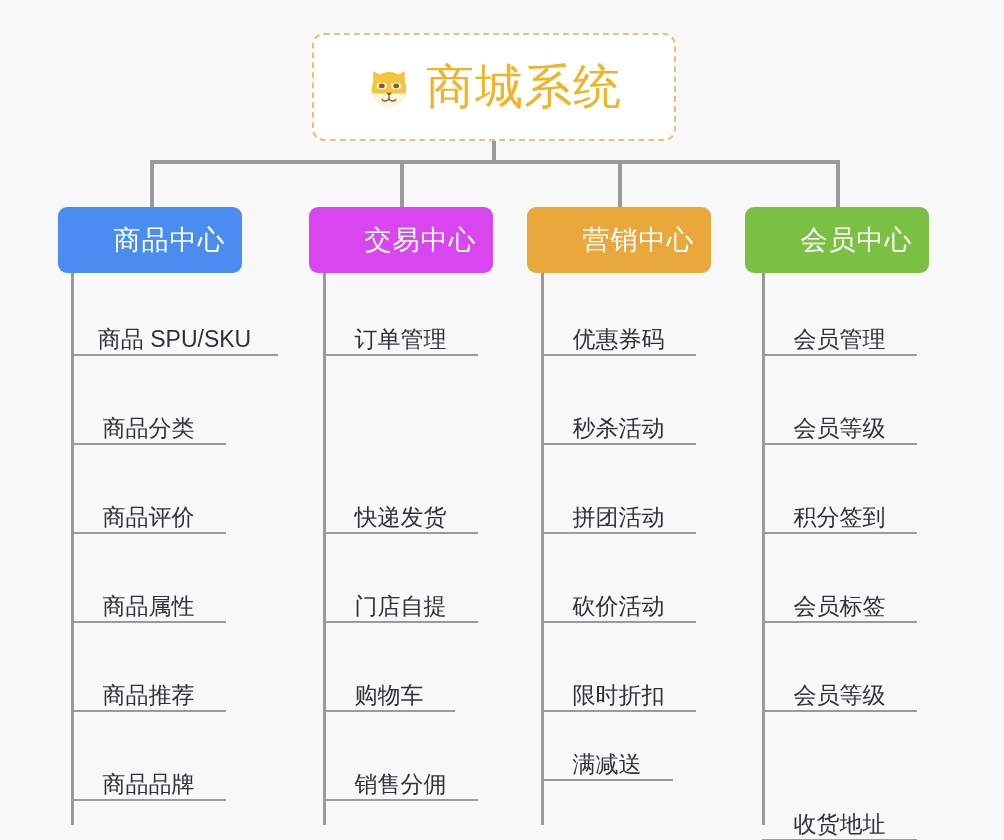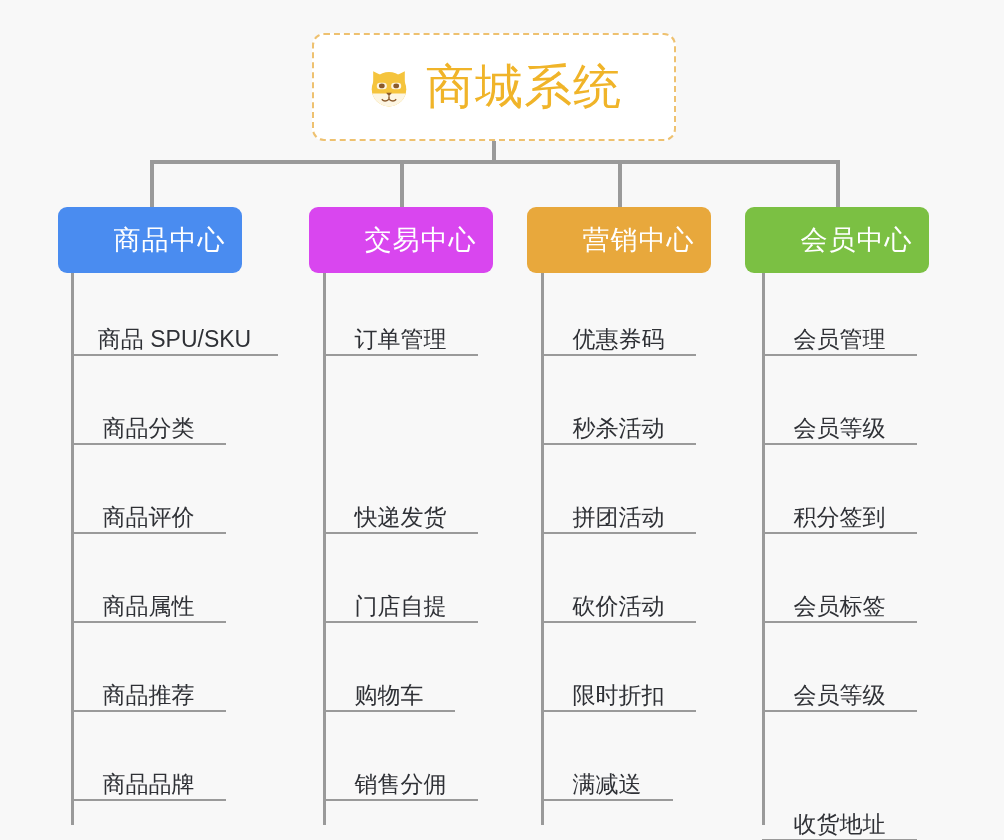--- a/index.html
+++ b/index.html
@@ -197,21 +197,21 @@
   </div>
   <div class="leaf" style="left:541px; top:478px; width:155px;">
     <span class="leaf-label">拼团活动</span>
   </div>
   <div class="leaf" style="left:541px; top:567px; width:155px;">
     <span class="leaf-label">砍价活动</span>
   </div>
   <div class="leaf" style="left:541px; top:656px; width:155px;">
     <span class="leaf-label">限时折扣</span>
   </div>
-  <div class="leaf" style="left:541px; top:745px; width:132px;">
+  <div class="leaf" style="left:541px; top:725px; width:132px;">
     <span class="leaf-label">满减送</span>
   </div>
 
   <div class="cat-box" style="left:745px; top:207px; width:184px; background:#7BC043;">
     <span class="cat-label">会员中心</span>
   </div>
   <div class="spine" style="left:762px; top:273px; height:552px;"></div>
   <div class="leaf" style="left:762px; top:300px; width:155px;">
     <span class="leaf-label">会员管理</span>
   </div>

